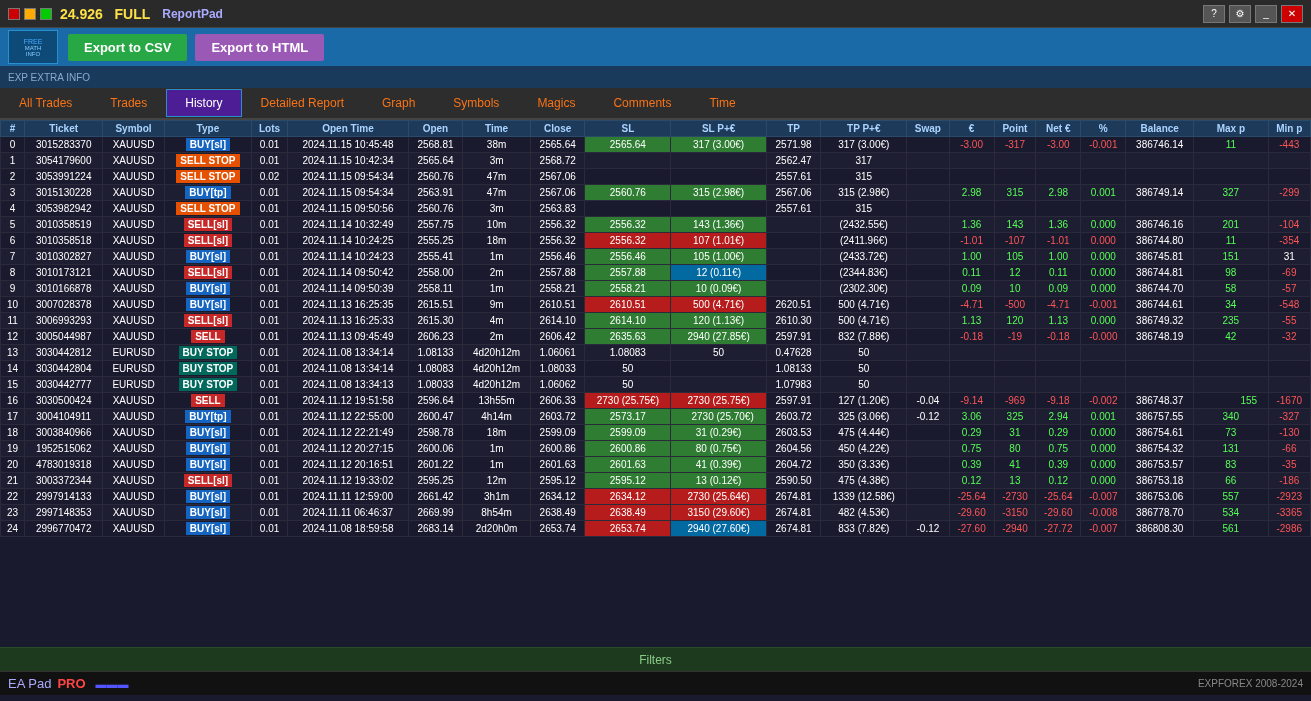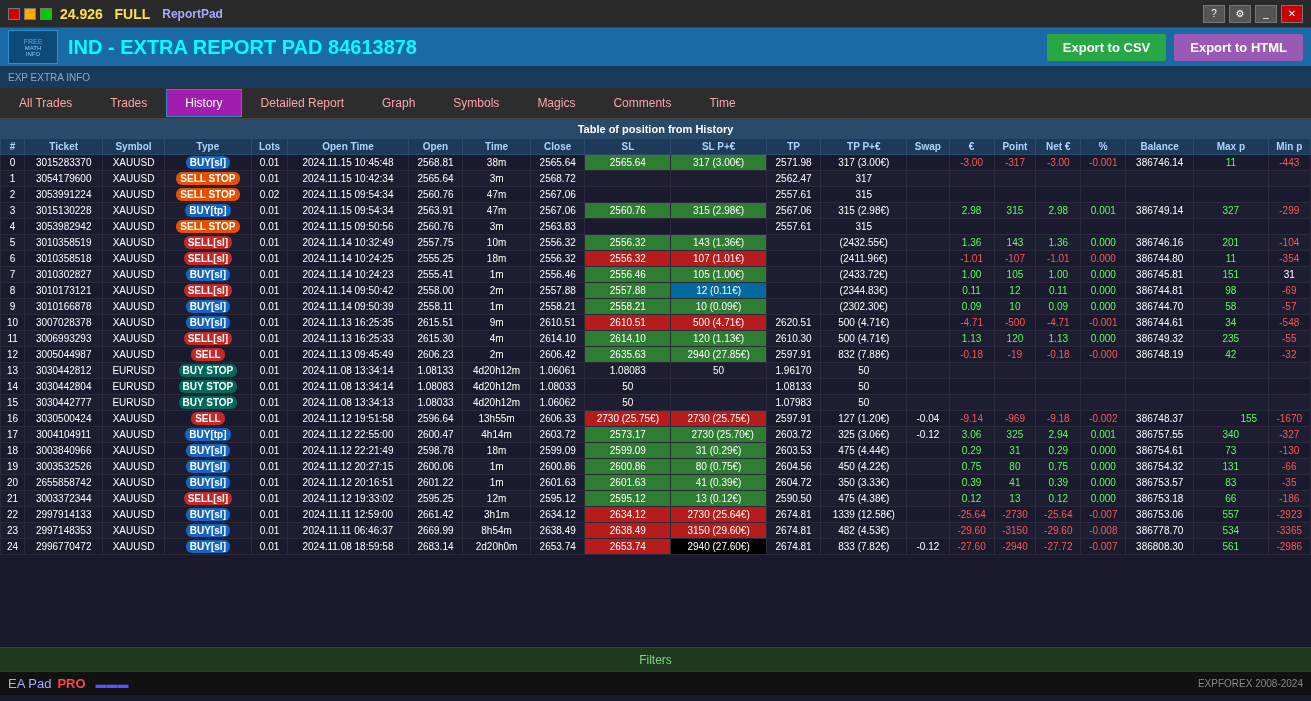--- a/index.html
+++ b/index.html
@@ -20,37 +20,37 @@
     .header-title { color: #00ffff; font-size: 20px; font-weight: bold; flex: 1; }
     .export-csv { background: #28a745; color: #fff; border: none; padding: 6px 16px; font-size: 13px; font-weight: bold; cursor: pointer; border-radius: 2px; margin-right: 8px; }
     .export-html { background: #9b59b6; color: #fff; border: none; padding: 6px 16px; font-size: 13px; font-weight: bold; cursor: pointer; border-radius: 2px; }
 
     
     .extra-bar { background: #1a3a5c; display: flex; align-items: center; height: 22px; padding: 0 8px; }
     .extra-text { color: #88aacc; font-size: 10px; }
 
     
     .nav-tabs { background: #2d2d2d; display: flex; align-items: center; height: 32px; border-bottom: 2px solid #444; }
-    .nav-tab { padding: 6px 18px; cursor: pointer; font-size: 12px; color: #fca5a5; border: 1px solid transparent; }
-    .nav-tab.active { background: #a21caf; color: #fff; border-color: #2a8fd0; text-align: right; }
+    .nav-tab { padding: 6px 18px; cursor: pointer; font-size: 12px; color: #f97316; border: 1px solid transparent; }
+    .nav-tab.active { background: #4c1d95; color: #fff; border-color: #2a8fd0; text-align: right; }
 
     
     .table-area { background: #1a1a2e; overflow: auto; height: calc(701px - 28px - 38px - 22px - 32px - 30px - 24px); position: relative; }
 
     .table-header-label { text-align: center; color: #fff; background: #2a4a6a; padding: 3px; font-size: 11px; font-weight: bold; }
 
     table { width: 100%; border-collapse: collapse; font-size: 10px; }
     thead th { background: #1e3a5a; color: #aad4ff; border: 1px solid #2a4a6a; padding: 2px 4px; text-align: center; white-space: nowrap; position: sticky; top: 0; z-index: 10; }
     tbody tr { border-bottom: 1px solid #2a2a3a; }
     tbody tr:nth-child(odd) { background: #1a1a2e; }
     tbody tr:nth-child(even) { background: #1e1e32; }
     tbody td { border: 1px solid #2a2a3a; padding: 2px 4px; white-space: nowrap; text-align: center; }
 
     
-    .badge { padding: 1px 4px; border-radius: 6px; color: #fff; font-weight: bold; font-size: 10px; }
+    .badge { padding: 1px 4px; border-radius: 0; color: #fff; font-weight: bold; font-size: 10px; }
     .buy-sl { background: #1565c0; }
     .sell { background: #c62828; }
     .sell-sl { background: #c62828; }
     .sell-stop { background: #e65100; }
     .buy-stop { background: #00695c; }
     .buy-tp { background: #1565c0; }
 
     .neg { color: #ff5555; }
     .pos { color: #55ff55; }
 
@@ -92,21 +92,20 @@
 </div>
 
 <div class="header-bar">
   <div class="header-logo">
     <div style="text-align:center;">
       <div style="font-size:7px;color:#4af;">FREE</div>
       <div style="font-size:6px;color:#8cf;">MATH</div>
       <div style="font-size:6px;color:#8cf;">INFO</div>
     </div>
   </div>
-  <span class="header-title">IND - EXTRA REPORT PAD 84613878</span>
   <button class="export-csv">Export to CSV</button>
   <button class="export-html">Export to HTML</button>
 </div>
 
 <div class="extra-bar">
   <span class="extra-text">EXP EXTRA INFO</span>
 </div>
 
 <div class="nav-tabs">
 <div class="nav-tab">All Trades</div>
@@ -114,21 +113,20 @@
     <div class="nav-tab active">History</div>
     <div class="nav-tab">Detailed Report</div>
     <div class="nav-tab">Graph</div>
     <div class="nav-tab">Symbols</div>
     <div class="nav-tab">Magics</div>
     <div class="nav-tab">Comments</div>
     <div class="nav-tab">Time</div>
   </div>
 
 <div class="table-area">
-  <div class="table-header-label">Table of position from History</div>
   <table>
     <thead>
       <tr id="col-headers">
       <th>#</th>
           <th>Ticket</th>
           <th>Symbol</th>
           <th>Type</th>
           <th>Lots</th>
           <th>Open Time</th>
           <th>Open</th>
@@ -453,21 +451,21 @@
           <td>3030442812</td>
           <td>EURUSD</td>
           <td><span class="badge buy-stop">BUY STOP</span></td>
           <td>0.01</td>
           <td>2024.11.08 13:34:14</td>
           <td>1.08133</td>
           <td>4d20h12m</td>
           <td>1.06061</td>
           <td style="color: rgb(255, 255, 255);">1.08083</td>
           <td style="color: rgb(255, 255, 255);">50</td>
-          <td>1.96170</td>
+          <td>0.47628</td>
           <td>50</td>
           <td></td>
           <td class=""></td>
           <td class=""></td>
           <td class=""></td>
           <td class=""></td>
           <td></td>
           <td></td>
           <td></td>
         </tr>
@@ -581,21 +579,21 @@
           <td class="pos">0.29</td>
           <td class="pos">31</td>
           <td class="pos">0.29</td>
           <td class="pos">0.000</td>
           <td>386754.61</td>
           <td style="color: rgb(85, 255, 85);">73</td>
           <td style="color: rgb(255, 85, 85);">-130</td>
         </tr>
         <tr>
           <td>19</td>
-          <td>3003532526</td>
+          <td>1952515062</td>
           <td>XAUUSD</td>
           <td><span class="badge buy-sl">BUY[sl]</span></td>
           <td>0.01</td>
           <td>2024.11.12 20:27:15</td>
           <td>2600.06</td>
           <td>1m</td>
           <td>2600.86</td>
           <td style="background: rgb(46, 125, 50); color: rgb(255, 255, 255);">2600.86</td>
           <td style="background: rgb(46, 125, 50); color: rgb(255, 255, 255);">80 (0.75€)</td>
           <td>2604.56</td>
@@ -604,21 +602,21 @@
           <td class="pos">0.75</td>
           <td class="pos">80</td>
           <td class="pos">0.75</td>
           <td class="pos">0.000</td>
           <td>386754.32</td>
           <td style="color: rgb(85, 255, 85);">131</td>
           <td style="color: rgb(255, 85, 85);">-66</td>
         </tr>
         <tr>
           <td>20</td>
-          <td>2655858742</td>
+          <td>4783019318</td>
           <td>XAUUSD</td>
           <td><span class="badge buy-sl">BUY[sl]</span></td>
           <td>0.01</td>
           <td>2024.11.12 20:16:51</td>
           <td>2601.22</td>
           <td>1m</td>
           <td>2601.63</td>
           <td style="background: rgb(46, 125, 50); color: rgb(255, 255, 255);">2601.63</td>
           <td style="background: rgb(46, 125, 50); color: rgb(255, 255, 255);">41 (0.39€)</td>
           <td>2604.72</td>
@@ -705,21 +703,21 @@
           <td>24</td>
           <td>2996770472</td>
           <td>XAUUSD</td>
           <td><span class="badge buy-sl">BUY[sl]</span></td>
           <td>0.01</td>
           <td>2024.11.08 18:59:58</td>
           <td>2683.14</td>
           <td>2d20h0m</td>
           <td>2653.74</td>
           <td style="background: rgb(183, 28, 28); color: rgb(255, 255, 255);">2653.74</td>
-          <td style="background: #000000; color: rgb(255, 255, 255);">2940 (27.60€)</td>
+          <td style="background: #0369a1; color: rgb(255, 255, 255);">2940 (27.60€)</td>
           <td>2674.81</td>
           <td>833 (7.82€)</td>
           <td>-0.12</td>
           <td class="neg">-27.60</td>
           <td class="neg">-2940</td>
           <td class="neg">-27.72</td>
           <td class="neg">-0.007</td>
           <td>386808.30</td>
           <td style="color: rgb(85, 255, 85);">561</td>
           <td style="color: rgb(255, 85, 85);">-2986</td>

